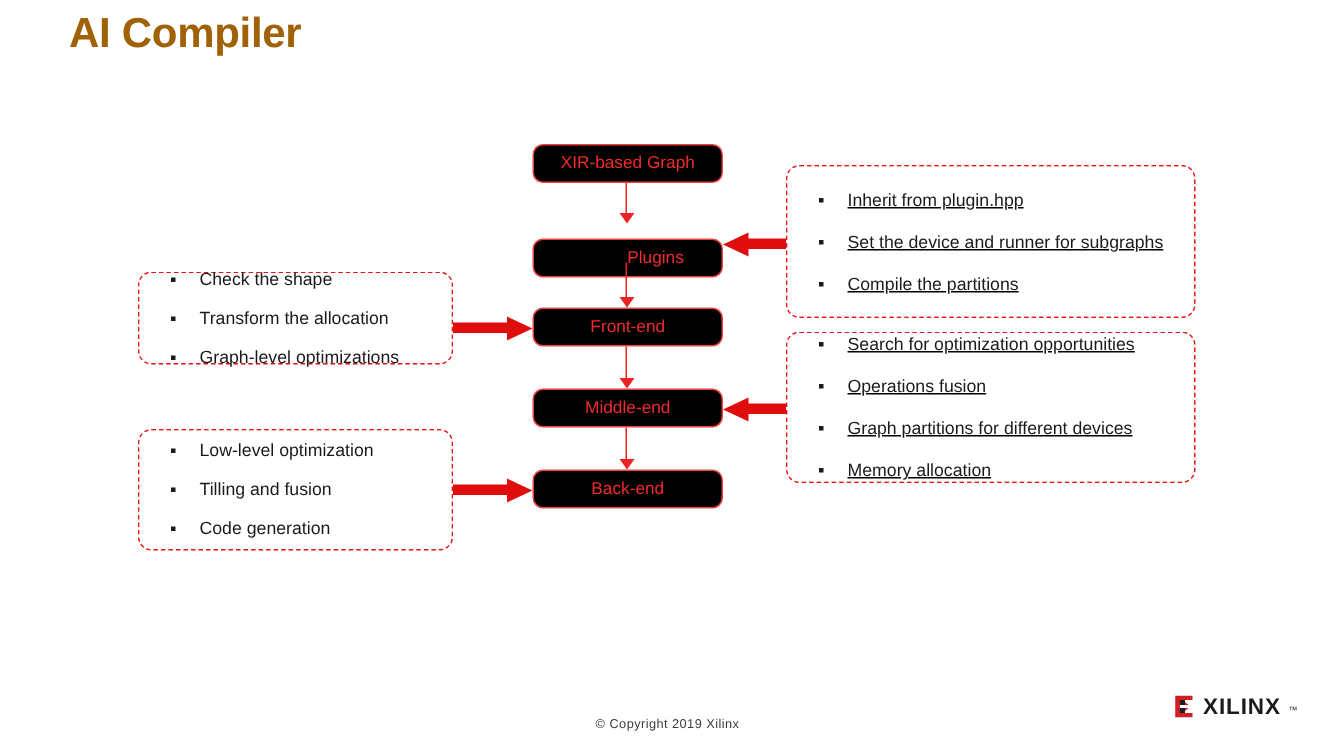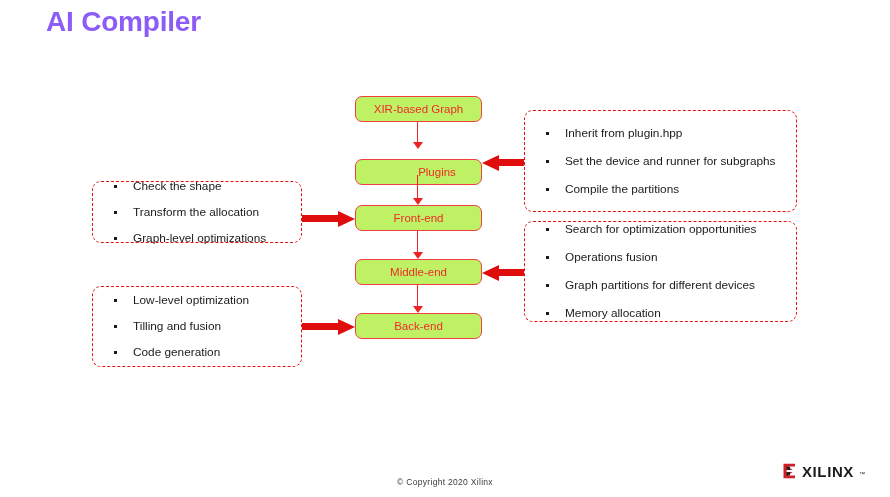--- a/index.html
+++ b/index.html
@@ -24,35 +24,35 @@
     background: #ffffff;
   }
 
   
   .slide-title {
     position: absolute;
     left: 46px;
     top: 6px;
     font-size: 28px;
     font-weight: bold;
-    color: #8b5cf6;
+    color: #a16207;
     letter-spacing: -0.2px;
     white-space: nowrap;
   }
 
   
   .flow-box {
     position: absolute;
     left: 355px;
     width: 127px;
     height: 26px;
     box-sizing: border-box;
     border: 1.3px solid #ef4040;
     border-radius: 7px;
-    background: #bef264;
+    background: #000000;
     color: #ef2b2b;
     font-size: 11.5px;
     display: flex;
     align-items: center;
     justify-content: center;
     white-space: nowrap;
   }
   .fb-0 { top: 96px; }
   .fb-1 { top: 159px; padding-left: 37px; }
   .fb-2 { top: 205px; }
@@ -95,20 +95,21 @@
   .callout-left {
     left: 92px;
     width: 210px;
   }
   .cl-0 { top: 181px; height: 62px; }
   .cl-1 { top: 286px; height: 81px; }
 
   .callout-right {
     left: 524px;
     width: 273px;
+    text-decoration: underline;
   }
   .cr-0 { top: 110px; height: 102px; }
   .cr-1 { top: 221px; height: 101px; }
 
   .bullet-list {
     list-style: none;
     margin: 0;
     padding: 0;
     height: 100%;
     display: flex;
@@ -291,21 +292,21 @@
   </div>
   <div class="h-arrow arrow-left ha-r0">
     <div class="shaft"></div>
     <div class="head"></div>
   </div>
   <div class="h-arrow arrow-left ha-r1">
     <div class="shaft"></div>
     <div class="head"></div>
   </div>
 
-  <div class="copyright">© Copyright  2020  Xilinx</div>
+  <div class="copyright">© Copyright  2019  Xilinx</div>
 
   <div class="logo">
     <span class="logo-mark">
       <svg width="15" height="16" viewBox="0 0 15 16" xmlns="http://www.w3.org/2000/svg">
         <path d="M1.5 0.8 L13 0.8 L13 3.6 L6.2 3.6 L10.5 7.0 L4.6 7.0 L4.6 9.0 L10.5 9.0 L6.2 12.4 L13 12.4 L13 15.2 L1.5 15.2 Z" fill="#cf1f26"></path>
         <path d="M4.6 3.6 L8.0 3.6 L8.0 7.0 L4.6 7.0 Z" fill="#231f20"></path>
         <path d="M4.6 9.0 L8.0 9.0 L8.0 12.4 L4.6 12.4 Z" fill="#231f20"></path>
       </svg>
     </span>
     <span class="logo-word">XILINX</span>

